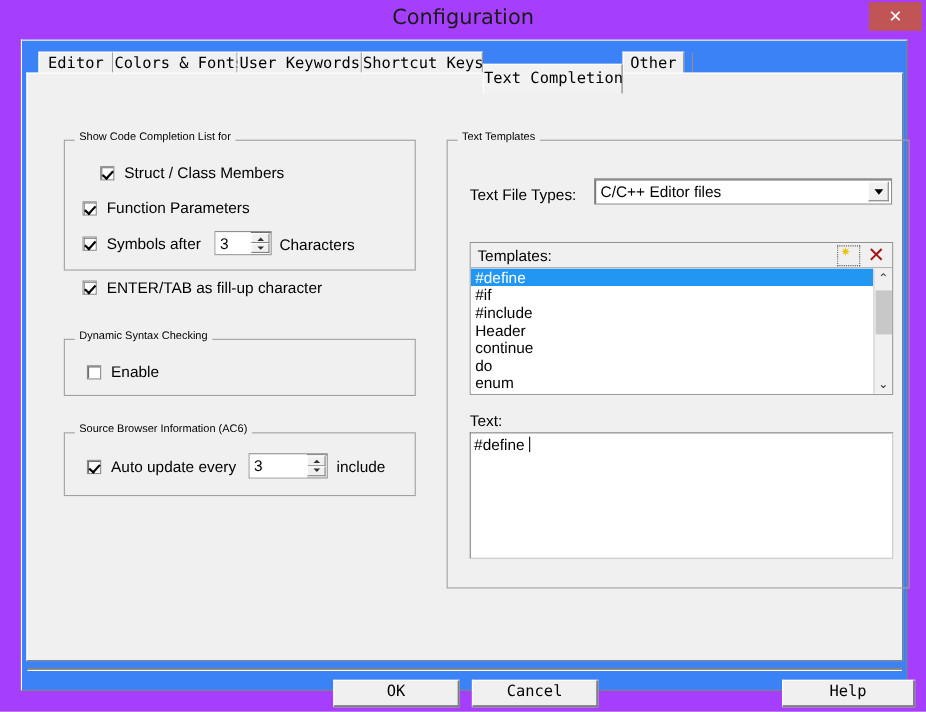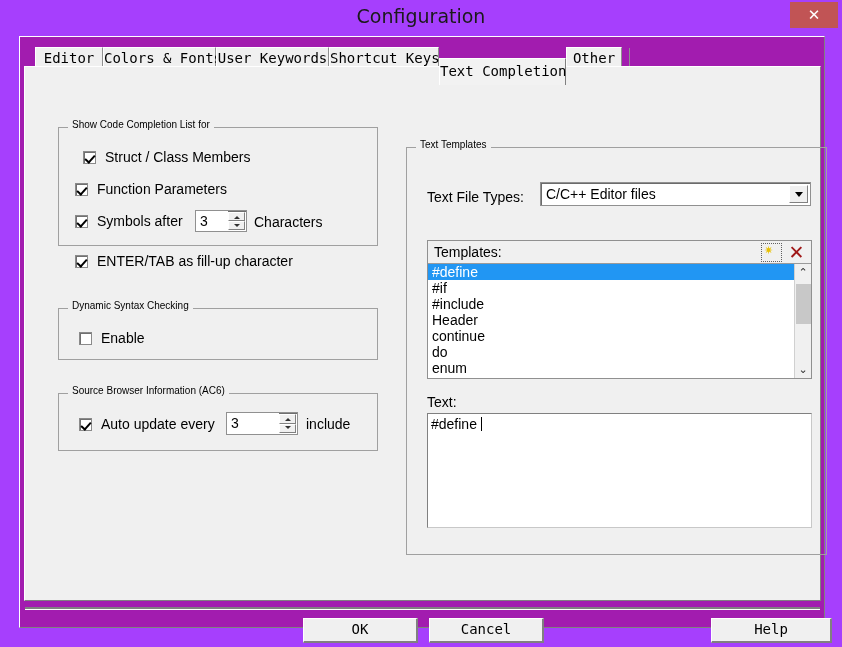--- a/index.html
+++ b/index.html
@@ -47,21 +47,21 @@
     cursor: pointer;
     font-family: "DejaVu Sans", sans-serif;
   }
 
   
   #dialog {
     position: absolute;
     left: 19px; top: 36px;
     width: 806px;
     height: 592px;
-    background: #a21caf;
+    background: #3b82f6;
     border-top: 1px solid #ffffff;
     border-left: 1px solid #ffffff;
     border-right: 1px solid #808080;
     border-bottom: 1px solid #808080;
     box-sizing: border-box;
   }
 
   
   #tabstrip {
     position: absolute;
@@ -458,21 +458,21 @@
     <div class="tab active" style="left:416px; width:127px;">Text Completion</div>
     <div class="tab" style="left:543px; width:56px;">Other</div>
     <div class="tab-divider" style="left:606px;"></div>
   </div>
 
   <div id="tabpage">
 
     <div class="groupbox" style="left:33px; top:60px; width:320px; height:119px;">
       <div class="group-title">Show Code Completion List for</div>
 
-      <div class="chk-row" style="left:24px; top:21px;">
+      <div class="chk-row" style="left:32px; top:21px;">
         <span class="chkbox checked"></span>
         <span class="chk-label">Struct / Class Members</span>
       </div>
 
       <div class="chk-row" style="left:16px; top:53px;">
         <span class="chkbox checked"></span>
         <span class="chk-label">Function Parameters</span>
       </div>
 
       <div class="chk-row" style="left:16px; top:85px;">
@@ -511,21 +511,21 @@
       <div class="spinner" style="left:167px; top:18px; width:72px; height:23px;">
         <span class="spin-value">3</span>
         <span class="spin-btns">
           <span class="spin-up"></span>
           <span class="spin-dn"></span>
         </span>
       </div>
       <div class="plain-label" style="left:247px; top:22px;">include</div>
     </div>
 
-    <div class="groupbox" style="left:381px; top:60px; width:421px; height:408px;margin-top:20px;">
+    <div class="groupbox" style="left:381px; top:60px; width:421px; height:408px;">
       <div class="group-title">Text Templates</div>
 
       <div class="plain-label" style="left:20px; top:41px;">Text File Types:</div>
 
       <div id="combo" style="left:133px; top:34px; width:271px; height:24px;">
         <span id="combo-value">C/C++ Editor files</span>
         <span id="combo-arrow"></span>
       </div>
 
       <div id="templates-panel" style="left:20px; top:92px; width:385px; height:139px;">

